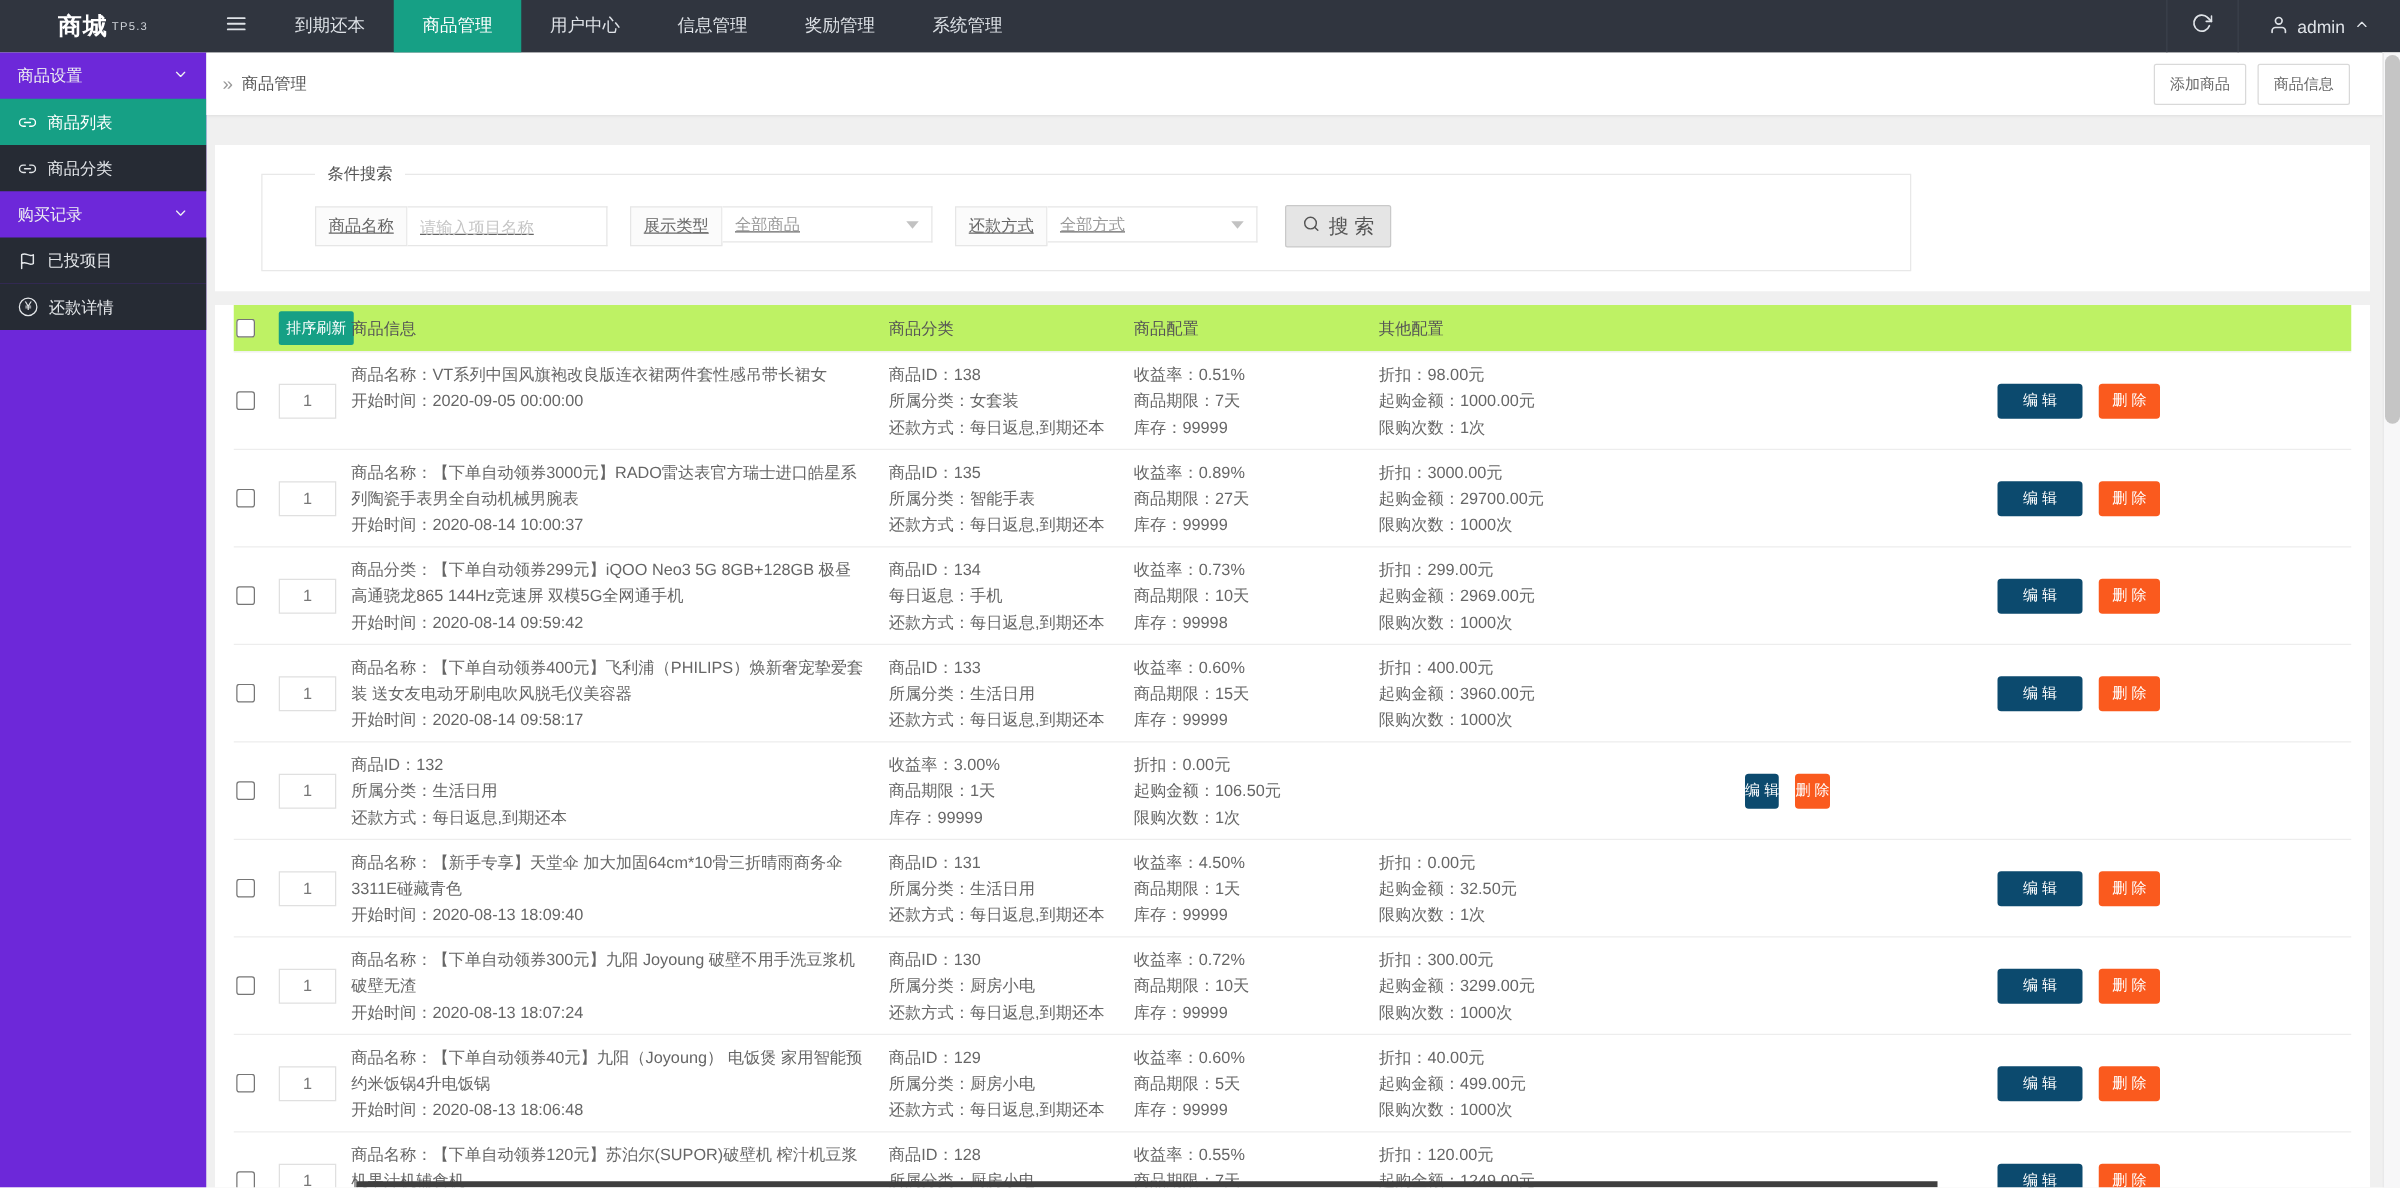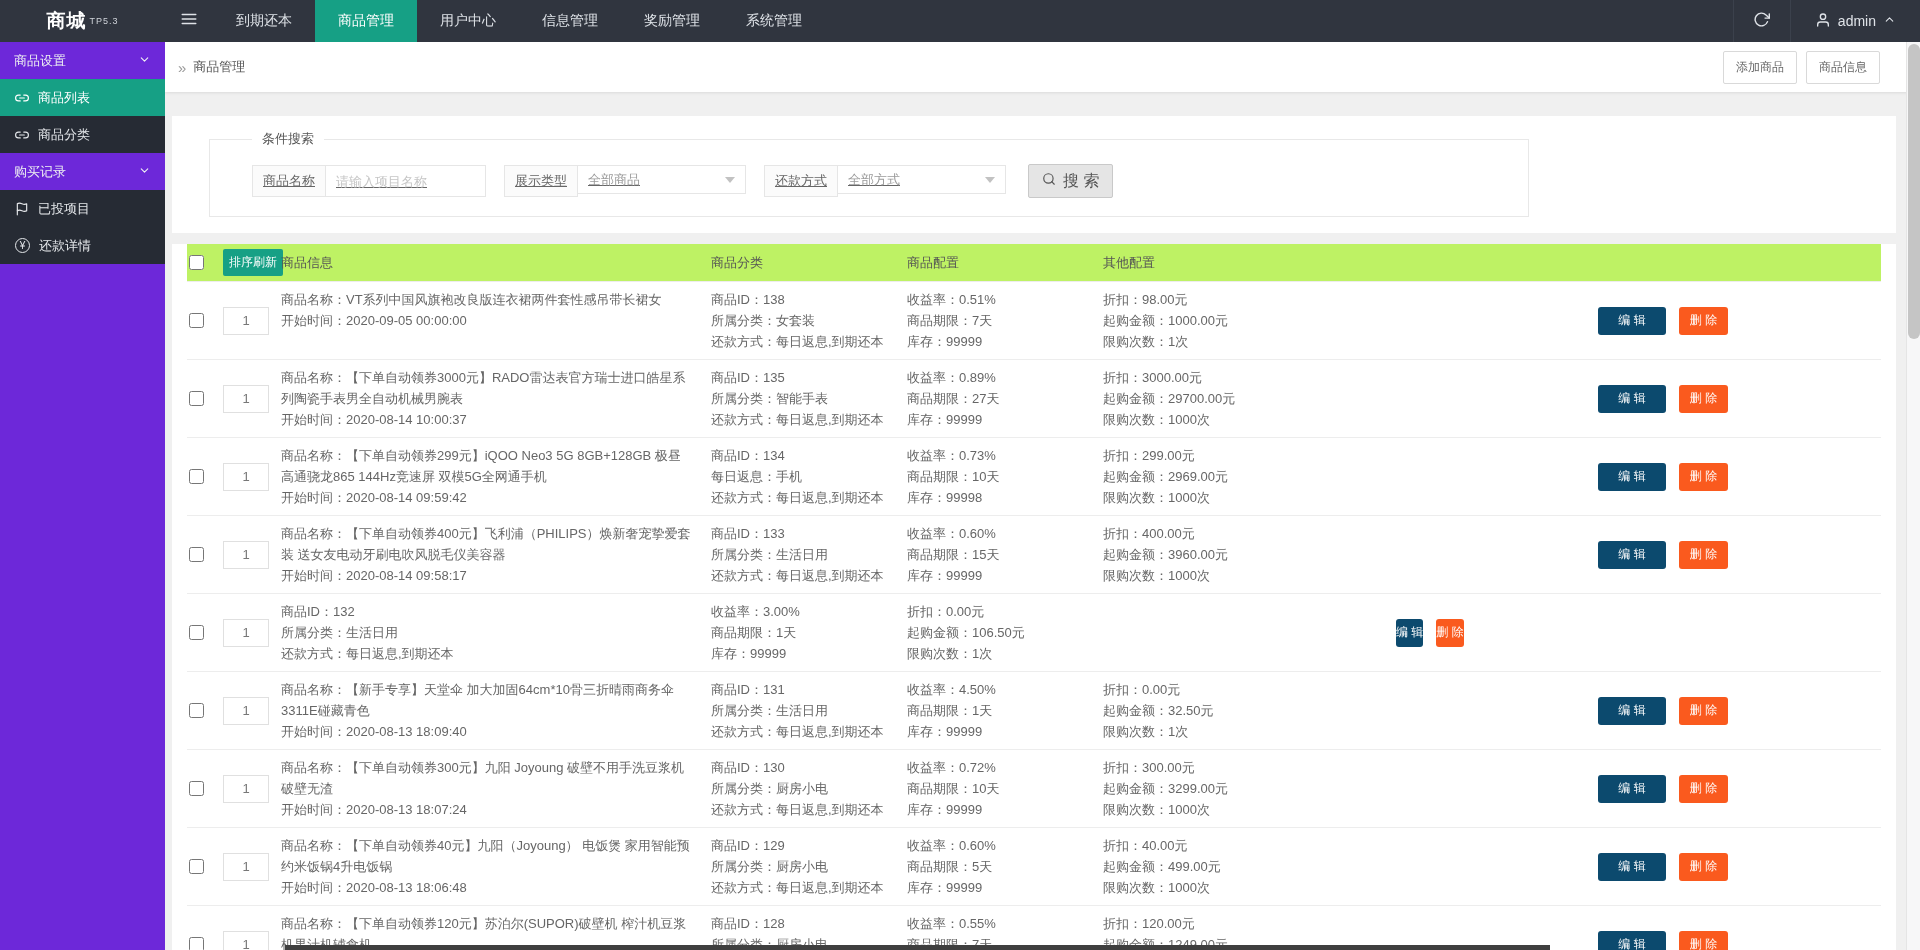--- a/index.html
+++ b/index.html
@@ -317,21 +317,21 @@
   </div>
 
   <div class="trow">
     <div class="cell cell-check">
       <input type="checkbox" style="">
     </div>
     <div class="cell cell-sort">
       <input type="text" class="sort-input" value="1" style="">
     </div>
     <div class="cell">
-      <div>商品名称：【下单自动领券299元】iQOO Neo3 5G 8GB+128GB 极昼 高通骁龙865 144Hz竞速屏 双模5G全网通手机</div>
+      <div>商品分类：【下单自动领券299元】iQOO Neo3 5G 8GB+128GB 极昼 高通骁龙865 144Hz竞速屏 双模5G全网通手机</div>
       <div>开始时间：2020-08-14 09:59:42</div>
     </div>
     <div class="cell">
       <div>商品ID：134</div>
       <div>每日返息：手机</div>
       <div>还款方式：每日返息,到期还本</div>
     </div>
     <div class="cell">
       <div>收益率：0.73%</div>
       <div>商品期限：10天</div>

